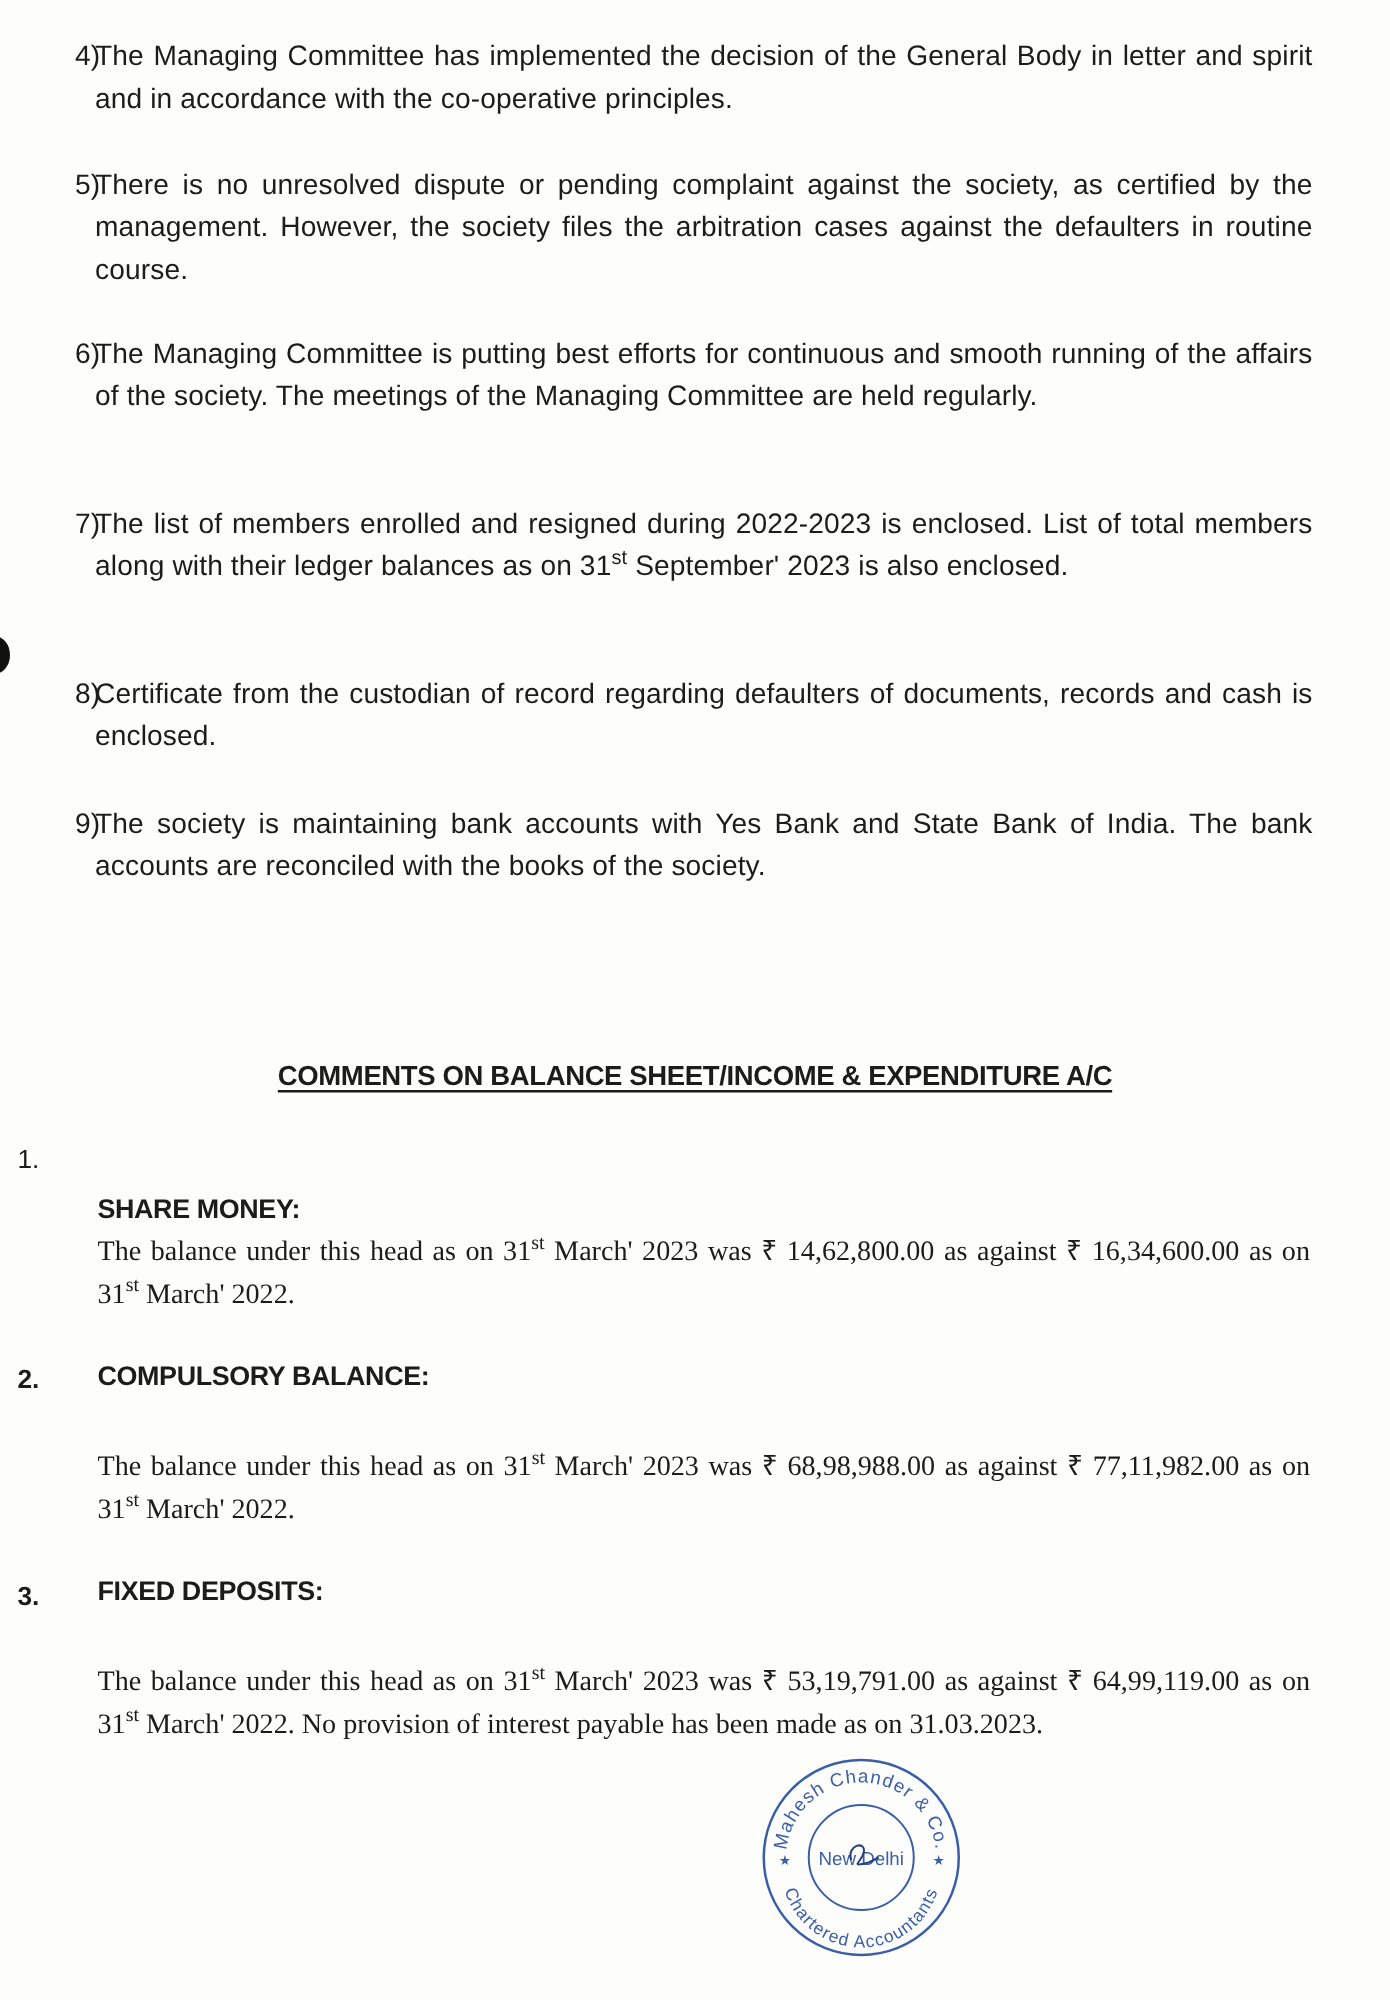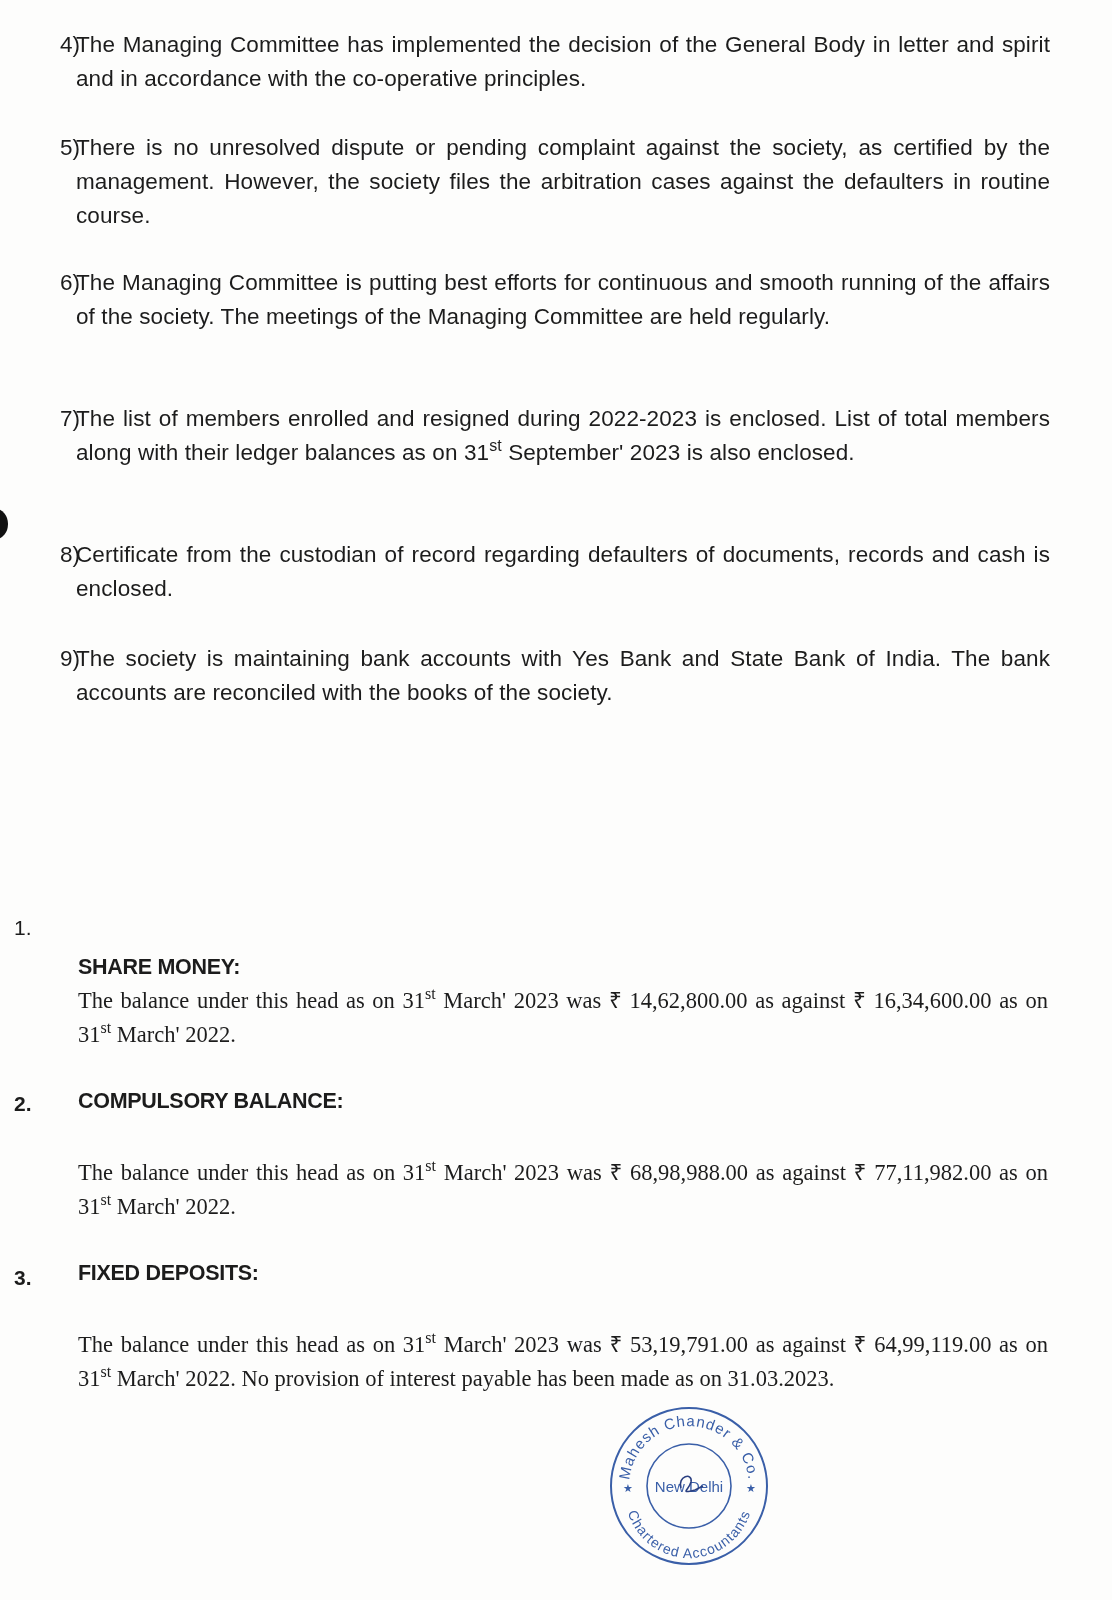--- a/index.html
+++ b/index.html
@@ -123,20 +123,21 @@
     <span class="num">8)</span>
     <div class="text">Certificate from the custodian of record regarding defaulters of documents, records and cash is enclosed.</div>
   </div>
 
   <div class="item" style="top:642px;">
     <span class="num">9)</span>
     <div class="text">The society is maintaining bank accounts with Yes Bank and State Bank of India. The bank accounts are reconciled with the books of the society.</div>
   </div>
 
 
+  <div class="heading" style="top:848px;">COMMENTS ON BALANCE SHEET/INCOME &amp; EXPENDITURE A/C</div>
 
   <div class="sec-num" style="top:916px;">1.</div>
   <div class="sec-title" style="top:916px;margin-top:39px;">SHARE MONEY:</div>
   <div class="para" style="top:984px;"><span>The balance under this head as on 31</span><sup>st</sup><span> March' 2023 was ₹ 14,62,800.00 as against ₹ 16,34,600.00 as on 31</span><sup>st</sup><span>  March' 2022.</span></div>
 
   <div class="sec-num bold" style="top:1092px;">2.</div>
   <div class="sec-title" style="top:1089px;">COMPULSORY BALANCE:</div>
   <div class="para" style="top:1156px;"><span>The balance under this head as on 31</span><sup>st</sup><span> March' 2023 was ₹ 68,98,988.00 as against ₹ 77,11,982.00 as on 31</span><sup>st</sup><span>  March' 2022.</span></div>
 
   <div class="sec-num bold" style="top:1266px;">3.</div>

